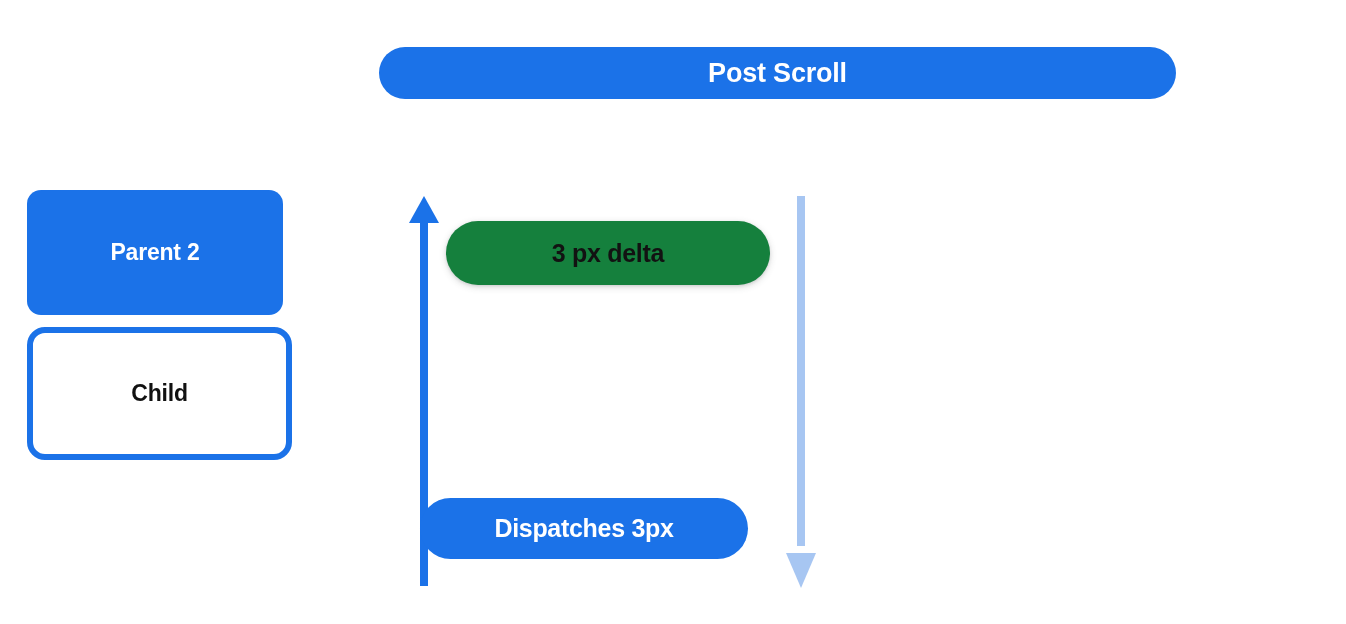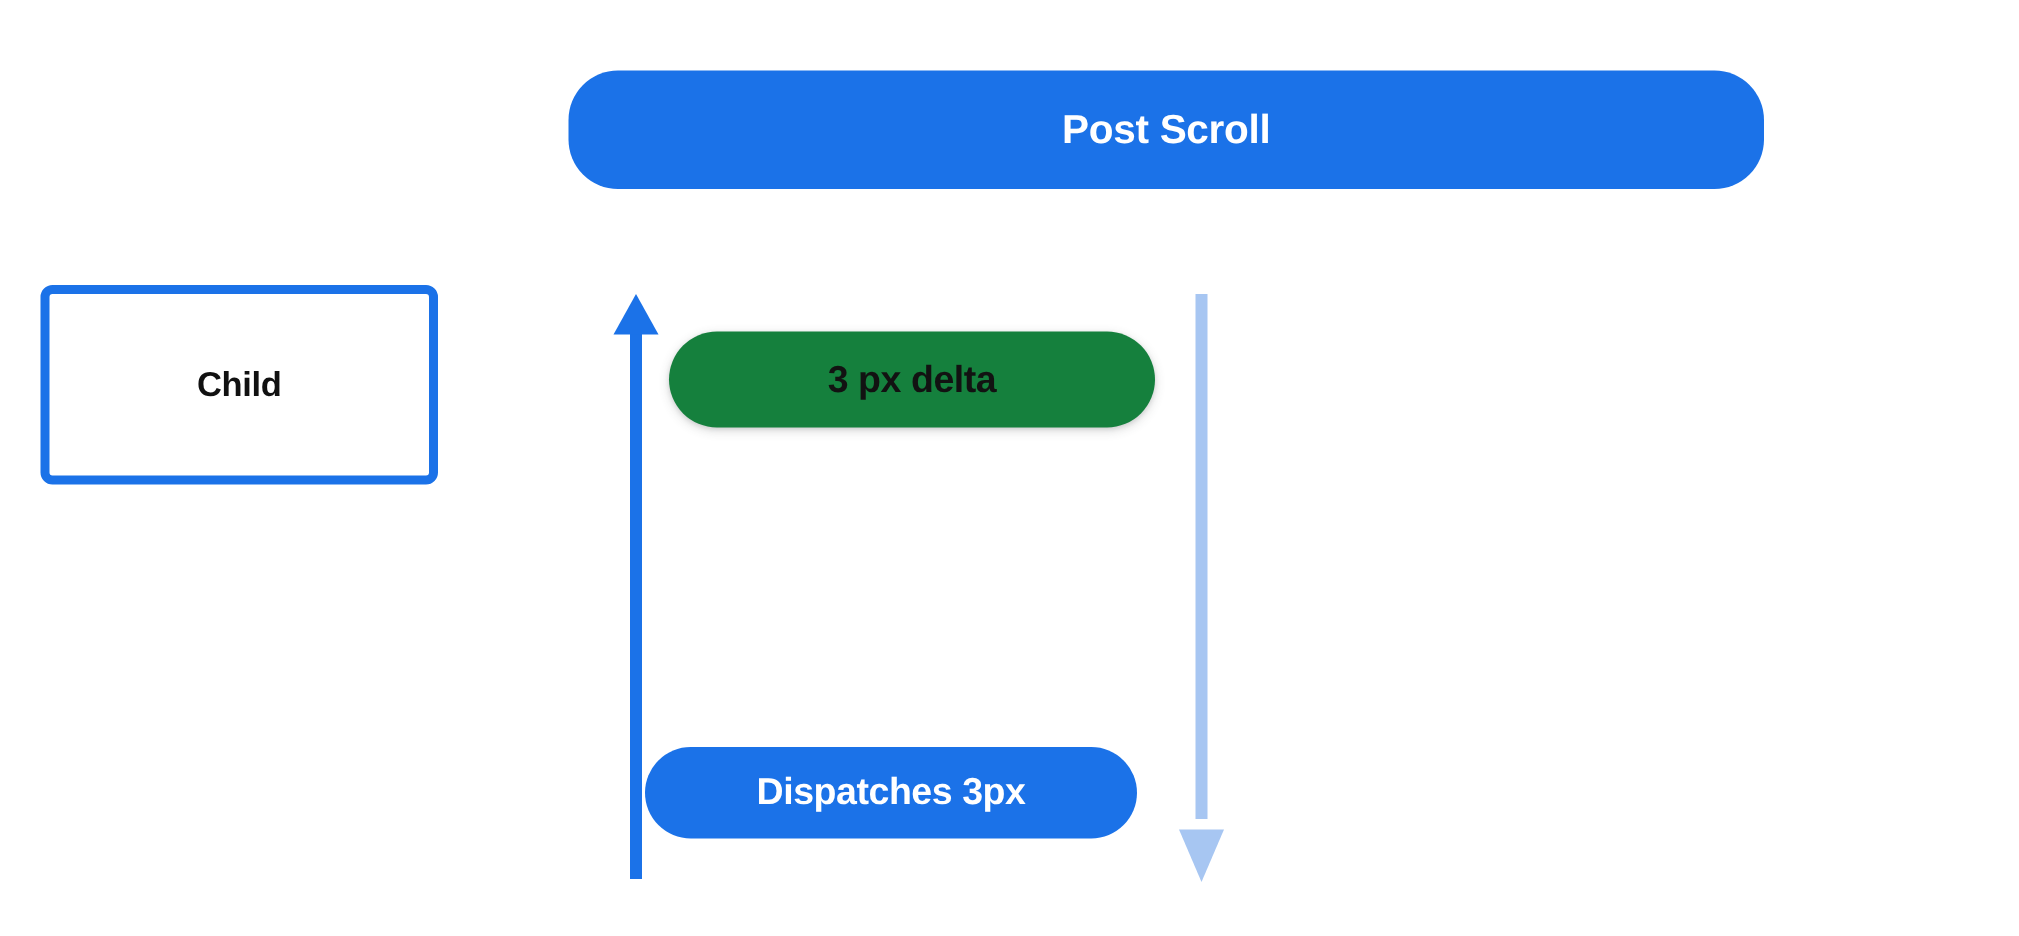--- a/index.html
+++ b/index.html
@@ -18,21 +18,21 @@
     background: #ffffff;
     overflow: hidden;
   }
 
   
   .header-bar {
     position: absolute;
     left: 379px;
     top: 47px;
     width: 797px;
-    height: 79px;
+    height: 52px;
     background: #1b72e8;
     border-radius: 33px;
     display: flex;
     align-items: center;
     justify-content: center;
   }
   .header-bar .label {
     color: #ffffff;
     font-size: 27px;
     font-weight: bold;
@@ -65,21 +65,21 @@
     border-radius: 14px;
     margin-bottom: 12px;
   }
   .box.filled .box-label { color: #ffffff; }
 
   .box.outlined {
     width: 265px;
     height: 133px;
     background: #ffffff;
     border: 6px solid #1b72e8;
-    border-radius: 8px;
+    border-radius: 18px;
   }
   .box.outlined .box-label { color: #111111; }
 
   
   .arrow-up {
     position: absolute;
     left: 406px;
     top: 196px;
     width: 36px;
     height: 390px;
@@ -109,21 +109,21 @@
     border-radius: 32px;
     box-shadow: 0 2px 7px rgba(60,64,67,0.20), 0 1px 3px rgba(60,64,67,0.13);
   }
   .pill-white .pill-label {
     color: #121212;
     font-size: 25px;
     font-weight: bold;
     letter-spacing: -0.3px;
   }
   .pill-blue {
-    left: 430px;
+    left: 420px;
     top: 498px;
     width: 328px;
     height: 61px;
     background: #1b72e8;
     border-radius: 31px;
   }
   .pill-blue .pill-label {
     color: #ffffff;
     font-size: 25px;
     font-weight: bold;
@@ -134,20 +134,23 @@
 <body>
 
 <div id="canvas">
 
   <div class="header-bar">
     <span class="label">Post Scroll</span>
   </div>
 
   <div class="stack">
 
+    <div class="box filled">
+      <span class="box-label">Parent 2</span>
+    </div>
 
 
     <div class="box outlined">
       <span class="box-label">Child</span>
     </div>
 
   </div>
 
   <svg class="arrow-up" viewBox="0 0 36 390">
     <rect x="14" y="22" width="8" height="368" fill="#1b72e8"></rect>

